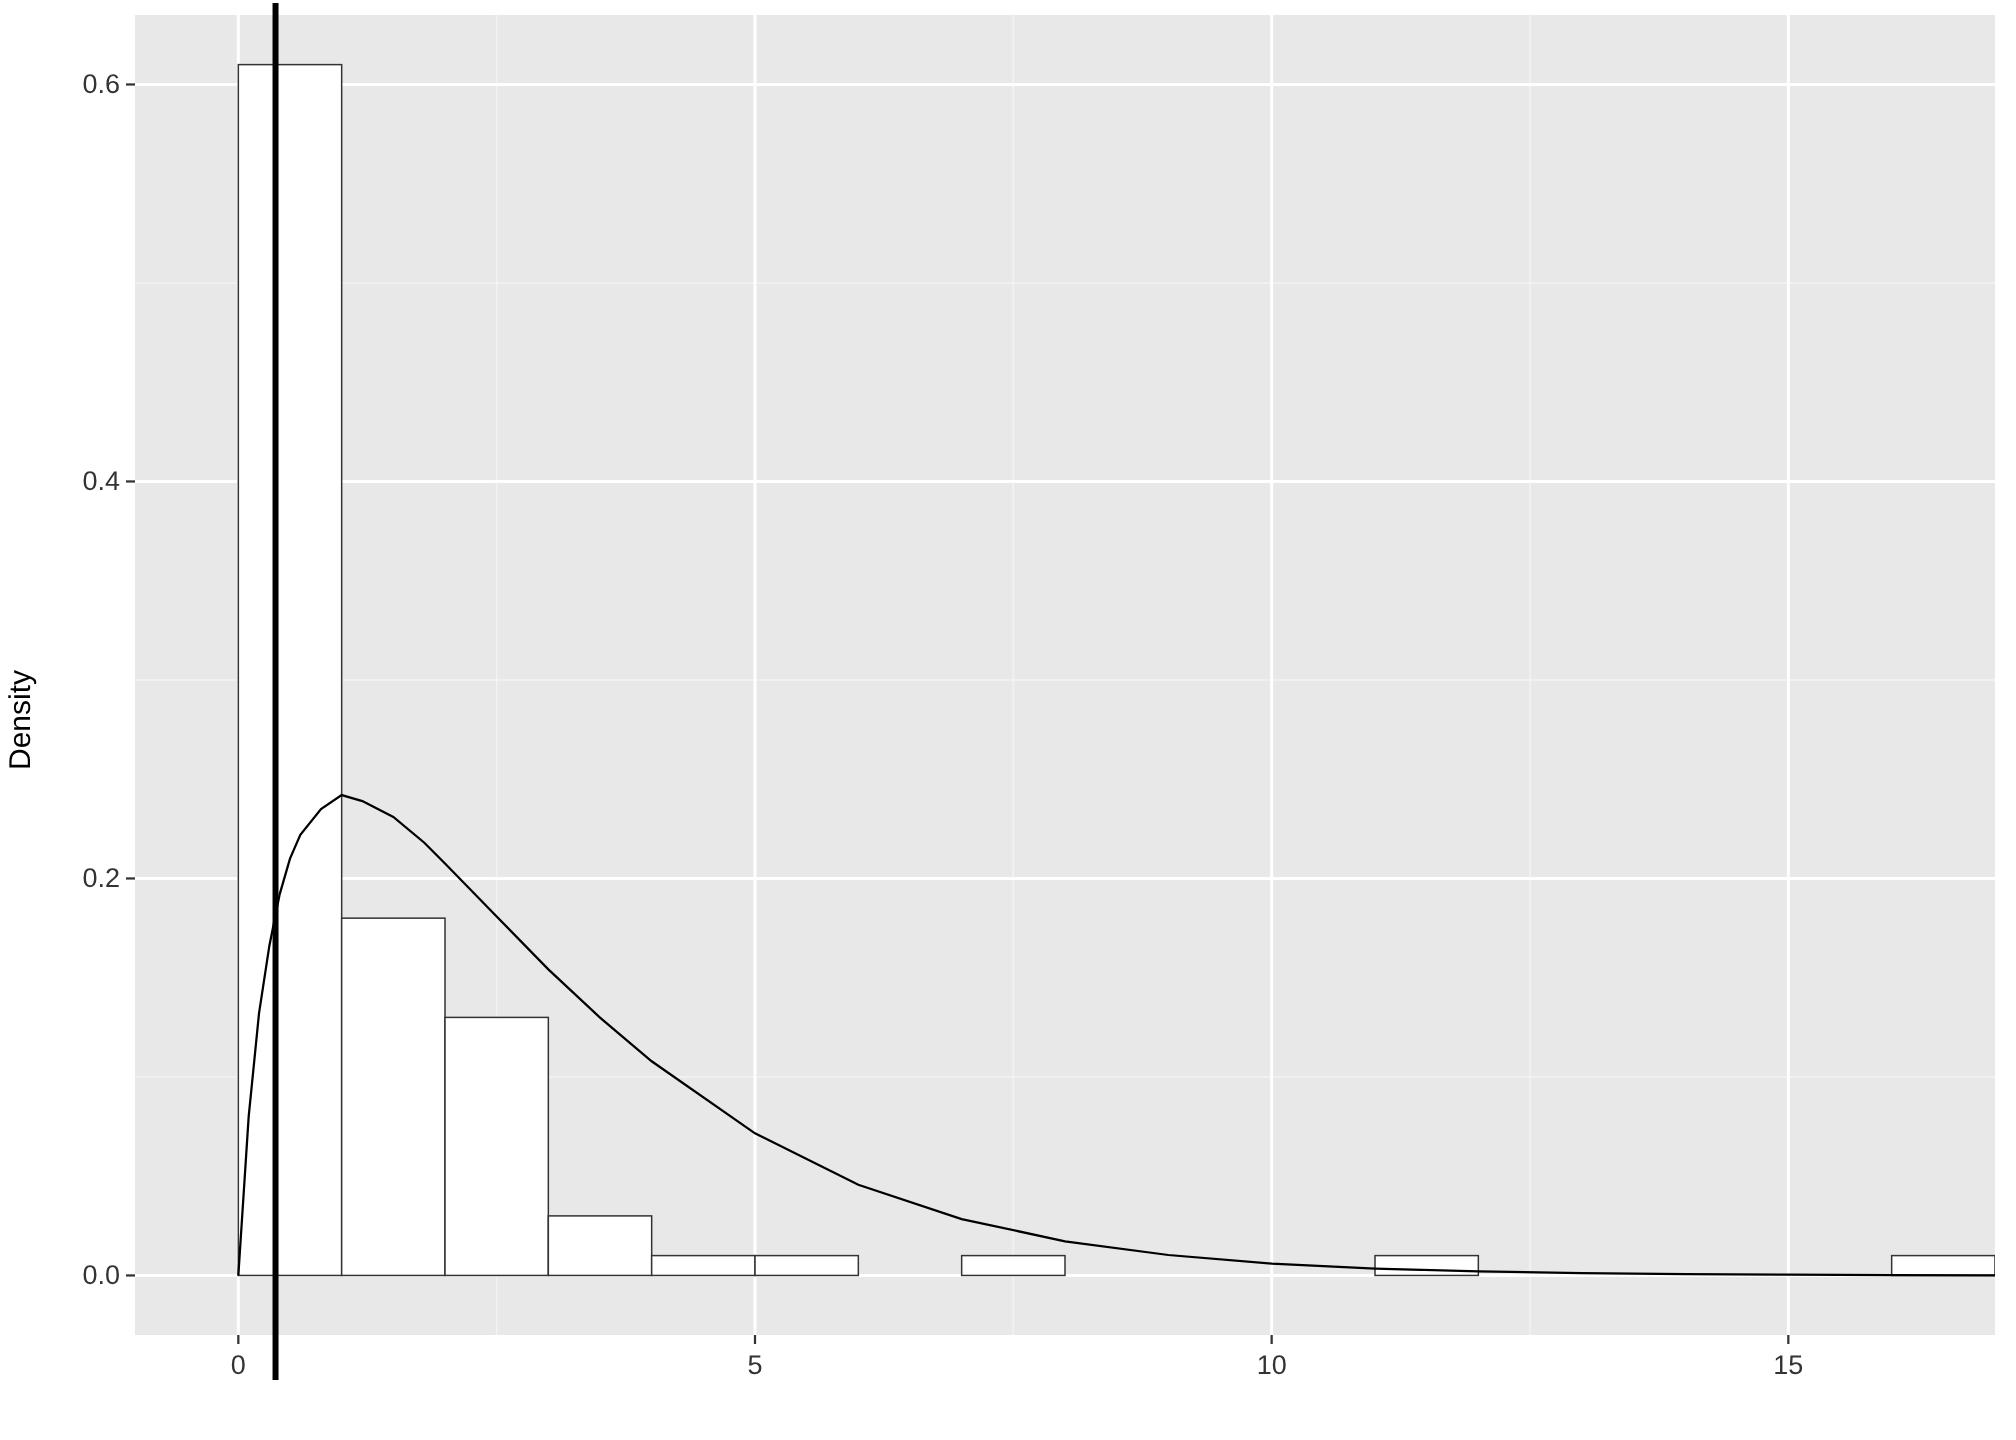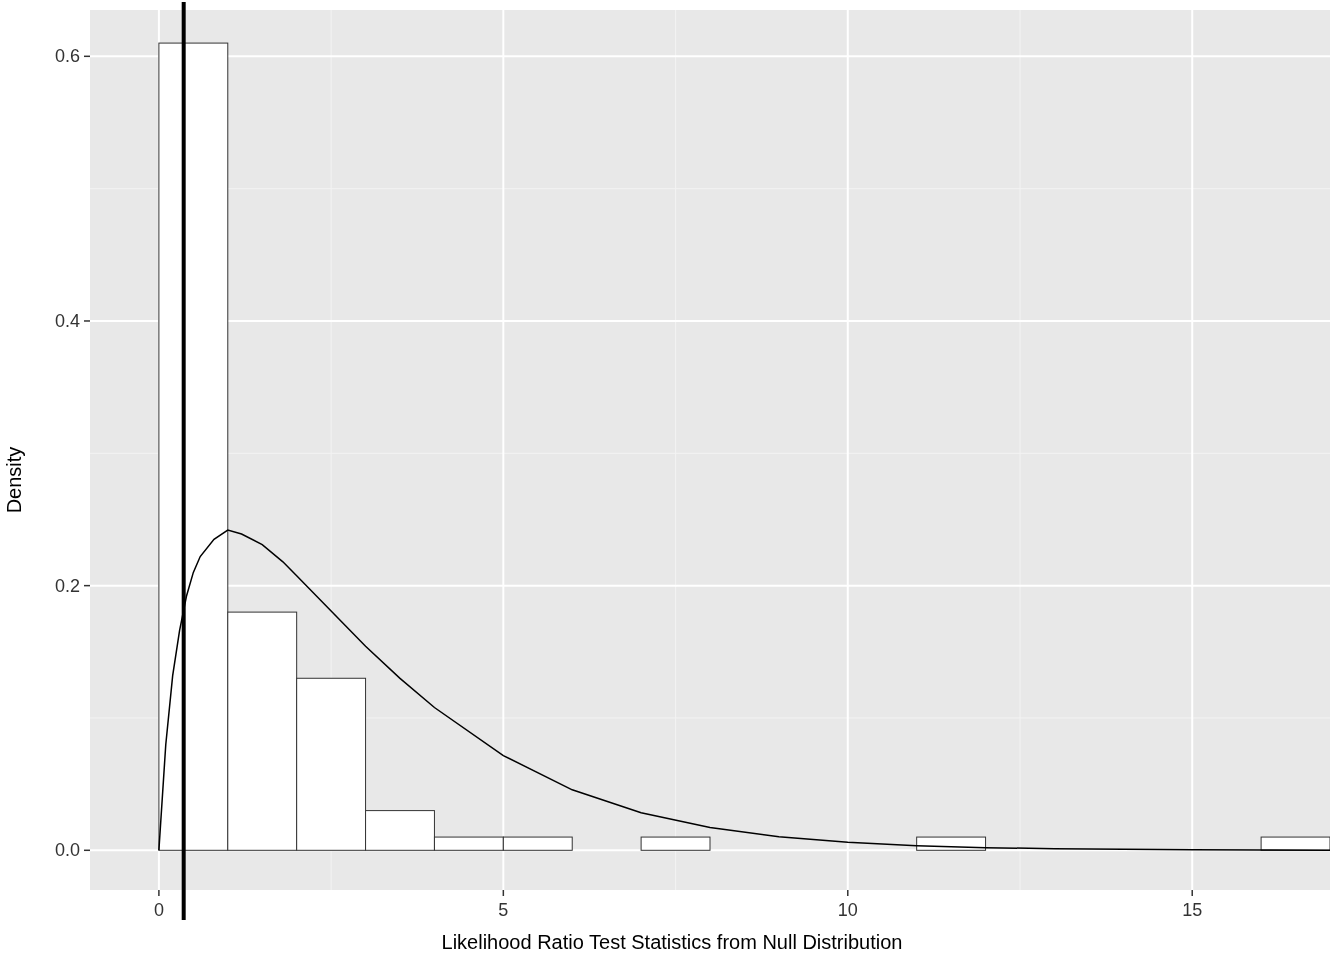--- a/index.html
+++ b/index.html
@@ -107,15 +107,14 @@
       <line x1="503.3333333333333" x2="503.3333333333333" y1="890" y2="896" class="tick"></line>
       <text x="503.3333333333333" y="916" class="tick-label-x">5</text>
       <line x1="847.7777777777778" x2="847.7777777777778" y1="890" y2="896" class="tick"></line>
       <text x="847.7777777777778" y="916" class="tick-label-x">10</text>
       <line x1="1192.2222222222222" x2="1192.2222222222222" y1="890" y2="896" class="tick"></line>
       <text x="1192.2222222222222" y="916" class="tick-label-x">15</text>
       <line x1="183.68888888888887" x2="183.68888888888887" y1="2" y2="10" class="vline"></line>
       <line x1="183.68888888888887" x2="183.68888888888887" y1="890" y2="920" class="vline"></line>
     </svg>
 
-  <div class="x-axis-title">Likelihood Ratio Test Statistics from Null Distribution</div>
 
 </div>
 
 </body></html>

